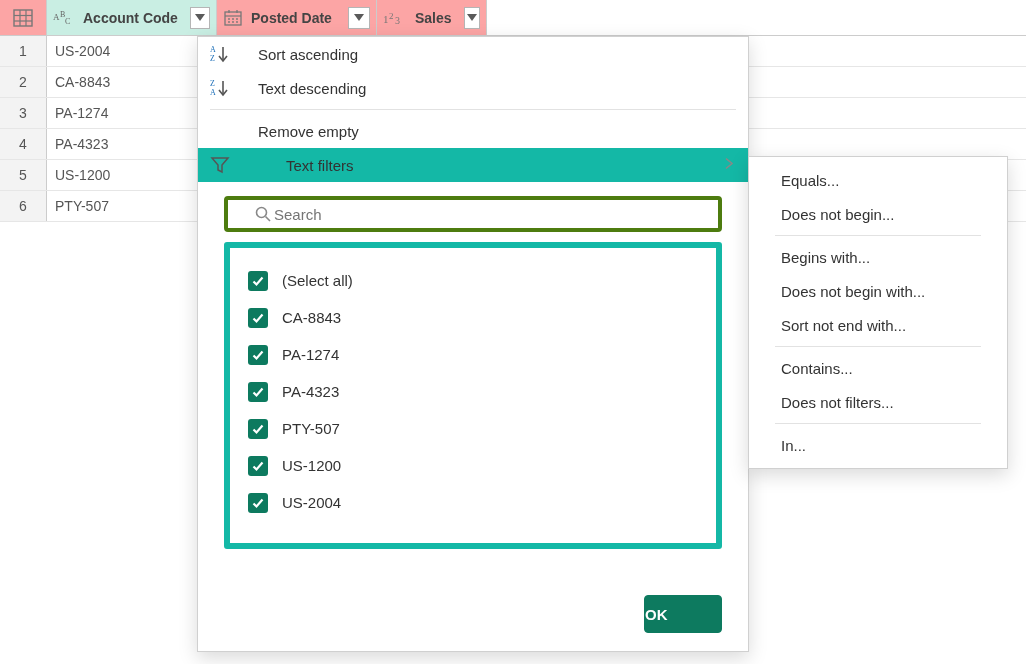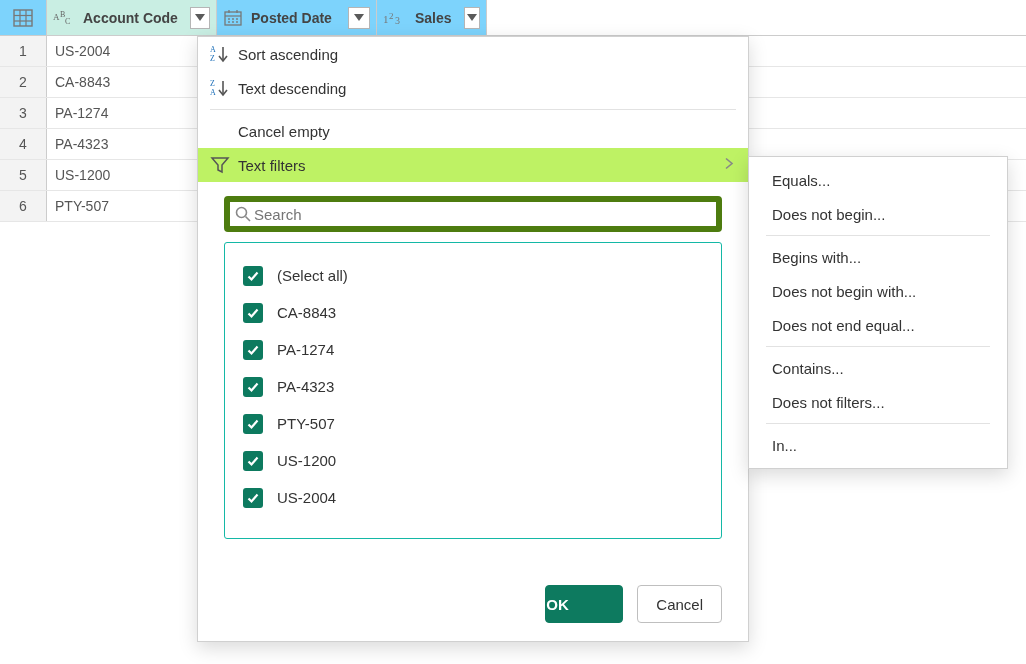--- a/index.html
+++ b/index.html
@@ -18,21 +18,21 @@
   
   .grid-header {
     display: flex;
     border-bottom: 1px solid #ccc;
     height: 36px;
   }
   .hdr-cell {
     display: flex;
     align-items: center;
     border-right: 1px solid #ccc;
-    background: #7dd3fc;
+    background: #fca5a5;
     position: relative;
   }
   .hdr-row-corner {
     width: 47px;
     display: flex;
     align-items: center;
     justify-content: center;
   }
   .hdr-cell.active {
     background: #c9eee3;
@@ -108,66 +108,67 @@
   }
   .menu-item {
     display: flex;
     align-items: center;
     height: 34px;
     padding: 0 12px;
     color: #333;
     position: relative;
   }
   .menu-item.hover {
-    background: #bef264;
+    background: #14b8a6;
+    gap: 28px;
   }
   .menu-icon {
     width: 28px;
     display: flex;
     align-items: center;
     justify-content: flex-start;
   }
-  .menu-label { font-size: 15px; }
+  .menu-label { font-size: 15px; margin-left: 20px; }
   .menu-sep {
     height: 1px;
     background: #e2e2e2;
     margin: 4px 12px;
   }
   .chevron {
     position: absolute;
     right: 14px;
     top: 50%;
     transform: translateY(-50%);
   }
 
   
   .search-wrap {
     margin: 14px 26px 10px 26px;
   }
   .search-box {
     display: flex;
     align-items: center;
-    border: 6px solid #4d7c0f;
+    border: 4px solid #4d7c0f;
     border-radius: 4px;
     height: 36px;
-    padding: 0 4px;
+    padding: 0 26px;
   }
   .search-input {
     border: none;
     outline: none;
     font-size: 15px;
     flex: 1;
     color: #666;
     background: transparent;
   }
 
   
   .check-panel {
     margin: 0 26px;
-    border: 1px solid #14b8a6;
+    border: 6px solid #14b8a6;
     border-radius: 3px;
     padding: 14px 18px 22px 18px;
   }
   .check-row {
     display: flex;
     align-items: center;
     height: 37px;
     gap: 14px;
     font-size: 15px;
     color: #333;
@@ -213,21 +214,21 @@
 
   
   .submenu {
     position: absolute;
     top: 156px;
     left: 748px;
     width: 260px;
     background: #fff;
     border: 1px solid #d0d0d0;
     box-shadow: 0 6px 18px rgba(0,0,0,0.15);
-    padding: 6px 7px;
+    padding: 6px 16px;
   }
   .sub-item {
     height: 34px;
     display: flex;
     align-items: center;
     padding: 0 16px;
     font-size: 15px;
     color: #333;
   }
   .sub-sep {
@@ -353,21 +354,21 @@
         <polyline points="9,12 13,17 17,12" fill="none" stroke="#555" stroke-width="1.6"></polyline>
       </svg>
     </span>
     <span class="menu-label">Text descending</span>
   </div>
 
   <div class="menu-sep"></div>
 
   <div class="menu-item">
     <span class="menu-icon"></span>
-    <span class="menu-label">Cancel empty</span>
+    <span class="menu-label">Remove empty</span>
   </div>
 
   <div class="menu-item hover">
     <span class="menu-icon">
       <svg width="20" height="18" viewBox="0 0 20 18">
         <polygon points="2,2 18,2 12,9 12,16 8,14 8,9" fill="none" stroke="#555" stroke-width="1.5"></polygon>
       </svg>
     </span>
     <span class="menu-label">Text filters</span>
     <span class="chevron">
@@ -443,42 +444,39 @@
           </svg>
         </span>
       <span>US-2004</span>
     </div>
   </div>
 
   <div class="btn-row">
     <div class="btn btn-primary">
       <span>OK</span>
     </div>
-    <div class="btn btn-secondary">
-      <span>Cancel</span>
-    </div>
   </div>
 </div>
 
 <div class="submenu">
   <div class="sub-item">
       <span>Equals...</span>
     </div>
   <div class="sub-item">
       <span>Does not begin...</span>
     </div>
   <div class="sub-sep"></div>
   <div class="sub-item">
       <span>Begins with...</span>
     </div>
   <div class="sub-item">
       <span>Does not begin with...</span>
     </div>
   <div class="sub-item">
-      <span>Does not end equal...</span>
+      <span>Sort not end with...</span>
     </div>
   <div class="sub-sep"></div>
   <div class="sub-item">
       <span>Contains...</span>
     </div>
   <div class="sub-item">
       <span>Does not filters...</span>
     </div>
   <div class="sub-sep"></div>
   <div class="sub-item">

